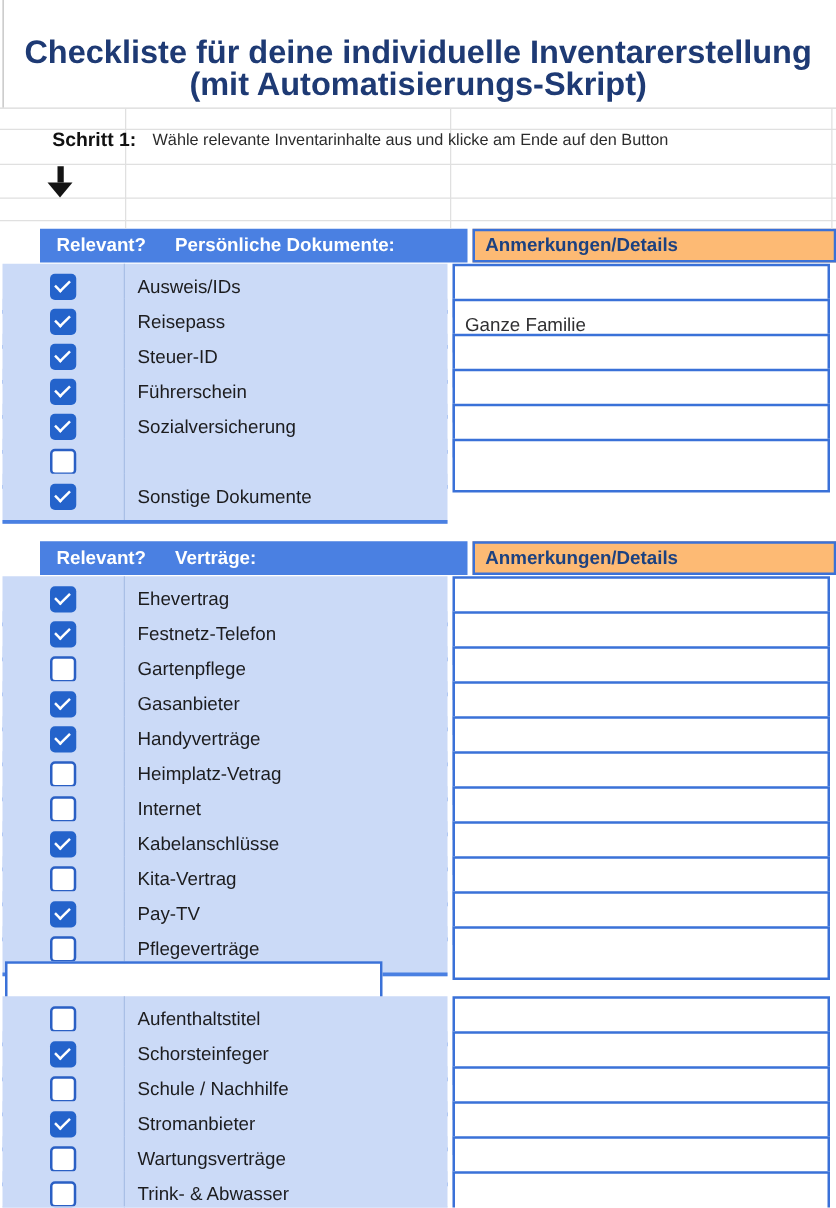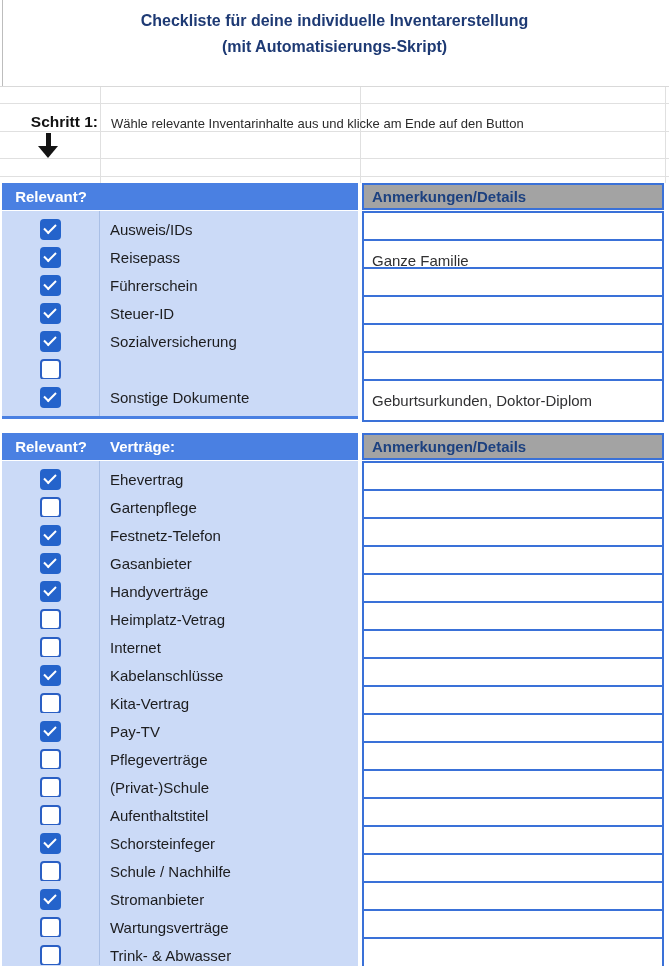--- a/index.html
+++ b/index.html
@@ -13,37 +13,37 @@
     --grid:#e0e0e0;
   }
   html,body{margin:0;padding:0;}
   body{
     width:669px;height:966px;overflow:hidden;background:#fff;position:relative;
     font-family:"Liberation Sans",sans-serif;
   }
   
   .title-block{position:relative;height:87px;box-sizing:border-box;border-bottom:1px solid #d9d9d9;}
   .title-left-line{position:absolute;left:2px;top:0;width:1px;height:100%;background:#bdbdbd;}
-  .title{padding-top:8px;text-align:center;color:var(--titlenavy);font-weight:bold;font-size:16px;line-height:26px;}
+  .title{padding-top:28px;text-align:center;color:var(--titlenavy);font-weight:bold;font-size:26px;line-height:26px;}
   
   .step-area{position:relative;height:96px;}
   .hline{position:absolute;left:0;right:0;height:1px;background:var(--grid);}
   .vline{position:absolute;top:0;bottom:0;width:1px;background:var(--grid);}
-  .step-row{position:absolute;top:17px;left:1px;right:0;height:27px;display:flex;align-items:flex-end;}
+  .step-row{position:absolute;top:17px;left:12px;right:0;height:27px;display:flex;align-items:flex-start;}
   .step-label{width:100px;box-sizing:border-box;text-align:right;padding-right:3px;font-weight:bold;font-size:15.5px;color:#111;}
   .step-text{padding-left:10px;font-size:13px;color:#2b2b2b;white-space:nowrap;}
   .arrow{position:absolute;left:37px;top:46px;width:22px;}
   .arrow .stem{width:5px;height:13px;background:#141414;margin:0 auto;}
   .arrow .head{width:0;height:0;border-left:10px solid transparent;border-right:10px solid transparent;border-top:12px solid #141414;margin:0 auto;}
   
-  .thead{display:flex;height:27px;margin-bottom:1px;}
+  .thead{display:flex;height:27px;margin-bottom:1px;padding-left:30px;}
   .thead .band{margin-left:2px;width:356px;background:var(--hdr);display:flex;align-items:center;}
   .h-rel{width:98px;text-align:center;color:#fff;font-weight:bold;font-size:15px;}
   .h-cat{padding-left:10px;color:#fff;font-weight:bold;font-size:15px;}
-  .h-note{margin-left:4px;width:302px;box-sizing:border-box;height:27px;border:2px solid var(--cellborder);background:#a3a3a3;display:flex;align-items:center;padding-left:8px;color:var(--navy);font-weight:bold;font-size:15px;}
+  .h-note{margin-left:4px;width:302px;box-sizing:border-box;height:27px;border:2px solid var(--cellborder);background:#fdba74;display:flex;align-items:center;padding-left:8px;color:var(--navy);font-weight:bold;font-size:15px;}
   .row{display:flex;height:28px;}
   .row .band{margin-left:2px;width:356px;box-sizing:border-box;height:40px;border-bottom:3px solid var(--hdr);background:var(--rowbg);display:flex;}
   .cell-check{width:98px;box-sizing:border-box;display:flex;align-items:center;justify-content:center;border-right:1px solid #a9bfe6;}
   .cell-label{flex:1;display:flex;align-items:center;padding-left:10px;font-size:15px;color:#1c1c1e;white-space:nowrap;}
   .notewrap{margin-left:4px;width:302px;height:28px;}
   .cell-note{box-sizing:border-box;width:100%;height:43px;border:2px solid var(--cellborder);background:#fff;display:flex;align-items:center;padding-left:8px;font-size:15px;color:#303032;white-space:nowrap;}
   .cb{width:21px;height:21px;border-radius:4px;box-sizing:border-box;flex:0 0 auto;}
   .cb.checked{background:var(--cbfill);position:relative;}
   .cb.checked::after{content:"";position:absolute;left:4px;top:5px;width:10px;height:5px;border-left:2.6px solid #fff;border-bottom:2.6px solid #fff;transform:rotate(-45deg);}
   .cb.unchecked{background:#fff;border:2.6px solid var(--cbborder);}
@@ -77,20 +77,21 @@
   <div class="arrow">
     <div class="stem"></div>
     <div class="head"></div>
   </div>
 </div>
 
 <div>
     <div class="thead">
       <div class="band">
         <div class="h-rel">Relevant?</div>
+        <div class="h-cat">Persönliche Dokumente:</div>
       </div>
       <div class="h-note">Anmerkungen/Details</div>
     </div>
     <div class="row">
       <div class="band">
         <div class="cell-check">
           <div class="cb checked"></div>
         </div>
         <div class="cell-label">Ausweis/IDs</div>
       </div>
@@ -107,42 +108,42 @@
       </div>
       <div class="notewrap">
         <div class="cell-note">Ganze Familie</div>
       </div>
     </div>
     <div class="row">
       <div class="band">
         <div class="cell-check">
           <div class="cb checked"></div>
         </div>
+        <div class="cell-label">Steuer-ID</div>
+      </div>
+      <div class="notewrap">
+        <div class="cell-note"></div>
+      </div>
+    </div>
+    <div class="row">
+      <div class="band">
+        <div class="cell-check">
+          <div class="cb checked"></div>
+        </div>
         <div class="cell-label">Führerschein</div>
       </div>
       <div class="notewrap">
         <div class="cell-note"></div>
       </div>
     </div>
     <div class="row">
       <div class="band">
         <div class="cell-check">
           <div class="cb checked"></div>
         </div>
-        <div class="cell-label">Steuer-ID</div>
-      </div>
-      <div class="notewrap">
-        <div class="cell-note"></div>
-      </div>
-    </div>
-    <div class="row">
-      <div class="band">
-        <div class="cell-check">
-          <div class="cb checked"></div>
-        </div>
         <div class="cell-label">Sozialversicherung</div>
       </div>
       <div class="notewrap">
         <div class="cell-note"></div>
       </div>
     </div>
     <div class="row">
       <div class="band">
         <div class="cell-check">
           <div class="cb unchecked"></div>
@@ -151,23 +152,20 @@
       <div class="notewrap">
         <div class="cell-note"></div>
       </div>
     </div>
     <div class="row">
       <div class="band">
         <div class="cell-check">
           <div class="cb checked"></div>
         </div>
         <div class="cell-label">Sonstige Dokumente</div>
-      </div>
-      <div class="notewrap">
-        <div class="cell-note">Geburtsurkunden, Doktor-Diplom</div>
       </div>
     </div>
   </div>
 
 <div class="table-gap"></div>
 
 <div>
     <div class="thead">
       <div class="band">
         <div class="h-rel">Relevant?</div>
@@ -182,44 +180,44 @@
         </div>
         <div class="cell-label">Ehevertrag</div>
       </div>
       <div class="notewrap">
         <div class="cell-note"></div>
       </div>
     </div>
     <div class="row">
       <div class="band">
         <div class="cell-check">
+          <div class="cb checked"></div>
+        </div>
+        <div class="cell-label">Festnetz-Telefon</div>
+      </div>
+      <div class="notewrap">
+        <div class="cell-note"></div>
+      </div>
+    </div>
+    <div class="row">
+      <div class="band">
+        <div class="cell-check">
           <div class="cb unchecked"></div>
         </div>
         <div class="cell-label">Gartenpflege</div>
       </div>
       <div class="notewrap">
         <div class="cell-note"></div>
       </div>
     </div>
     <div class="row">
       <div class="band">
         <div class="cell-check">
           <div class="cb checked"></div>
         </div>
-        <div class="cell-label">Festnetz-Telefon</div>
-      </div>
-      <div class="notewrap">
-        <div class="cell-note"></div>
-      </div>
-    </div>
-    <div class="row">
-      <div class="band">
-        <div class="cell-check">
-          <div class="cb checked"></div>
-        </div>
         <div class="cell-label">Gasanbieter</div>
       </div>
       <div class="notewrap">
         <div class="cell-note"></div>
       </div>
     </div>
     <div class="row">
       <div class="band">
         <div class="cell-check">
           <div class="cb checked"></div>
@@ -290,26 +288,20 @@
         <div class="cell-check">
           <div class="cb unchecked"></div>
         </div>
         <div class="cell-label">Pflegeverträge</div>
       </div>
       <div class="notewrap">
         <div class="cell-note"></div>
       </div>
     </div>
     <div class="row">
-      <div class="band">
-        <div class="cell-check">
-          <div class="cb unchecked"></div>
-        </div>
-        <div class="cell-label">(Privat-)Schule</div>
-      </div>
       <div class="notewrap">
         <div class="cell-note"></div>
       </div>
     </div>
     <div class="row">
       <div class="band">
         <div class="cell-check">
           <div class="cb unchecked"></div>
         </div>
         <div class="cell-label">Aufenthaltstitel</div>

